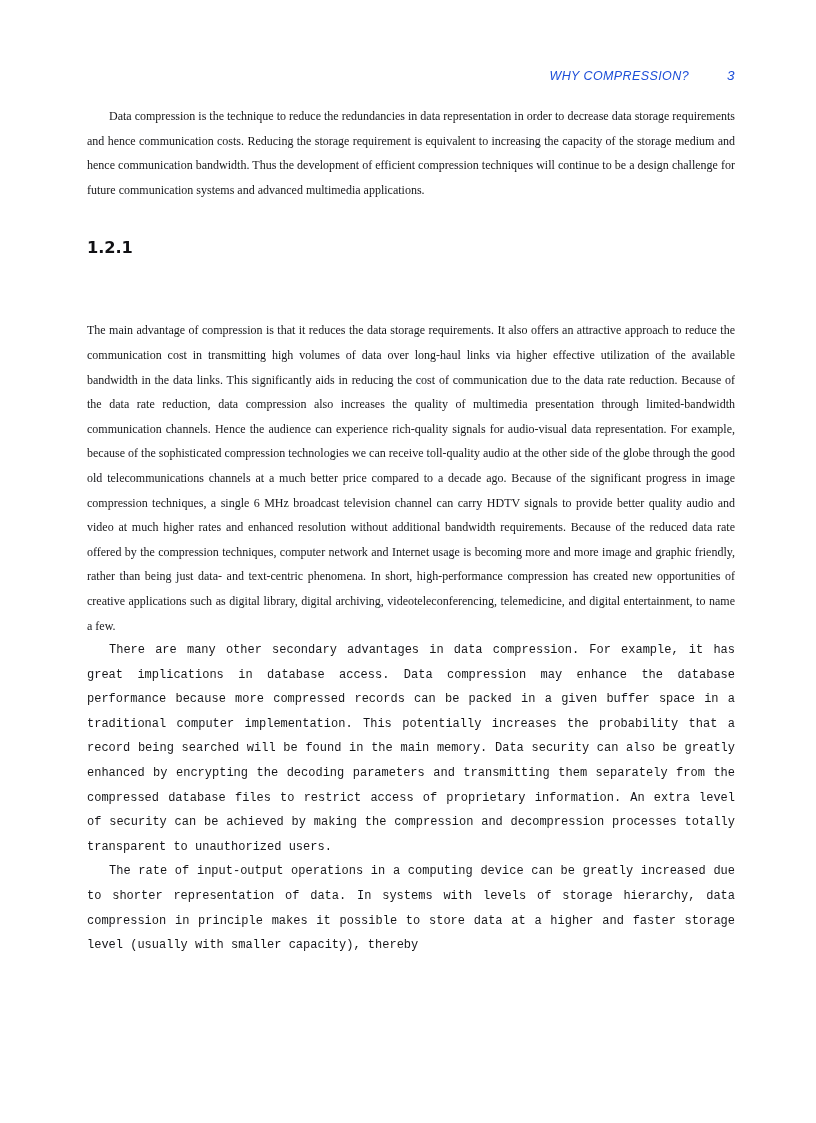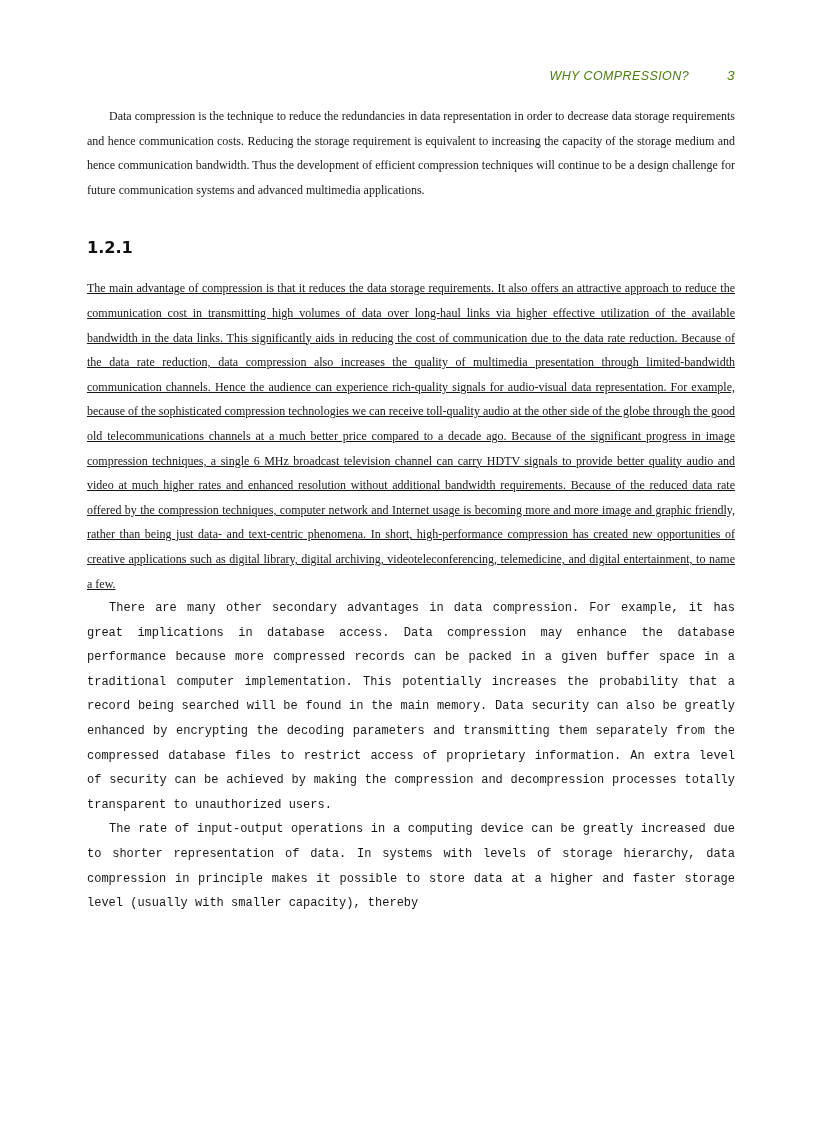--- a/index.html
+++ b/index.html
@@ -23,21 +23,21 @@
     left: 87px;
     top: 68px;
     width: 648px;
     display: flex;
     justify-content: flex-end;
     align-items: baseline;
     font-family: "Liberation Sans", sans-serif;
     font-style: italic;
     font-size: 12.5px;
     letter-spacing: 0.4px;
-    color: #4d7c0f;
+    color: #1d4ed8;
   }
   .running-head .rh-title {
     white-space: nowrap;
   }
   .running-head .rh-folio {
     width: 46px;
     text-align: right;
     font-size: 13.5px;
     font-style: italic;
   }
@@ -63,38 +63,38 @@
   }
   p.body + p.body {
     margin-top: 0;
     font-family: Liberation Mono, monospace;
   }
   p.body.indent {
     text-indent: 22px;
   }
   p.body.noindent {
     text-indent: 0;
-    text-decoration: underline;
   }
   
   p.body {
     text-align-last: left;
   }
 
   
   h3.section-heading {
     margin: 0;
     font-family: "DejaVu Sans", "Liberation Sans", sans-serif;
     font-weight: bold;
     font-size: 16.2px;
     line-height: 20px;
     color: #111114;
     letter-spacing: -0.1px;
     display: flex;
     align-items: baseline;
+    flex-direction: column;
   }
   .heading-number {
     width: 62px;
     flex: 0 0 62px;
     white-space: nowrap;
   }
   .heading-title {
     white-space: nowrap;
   }
 

